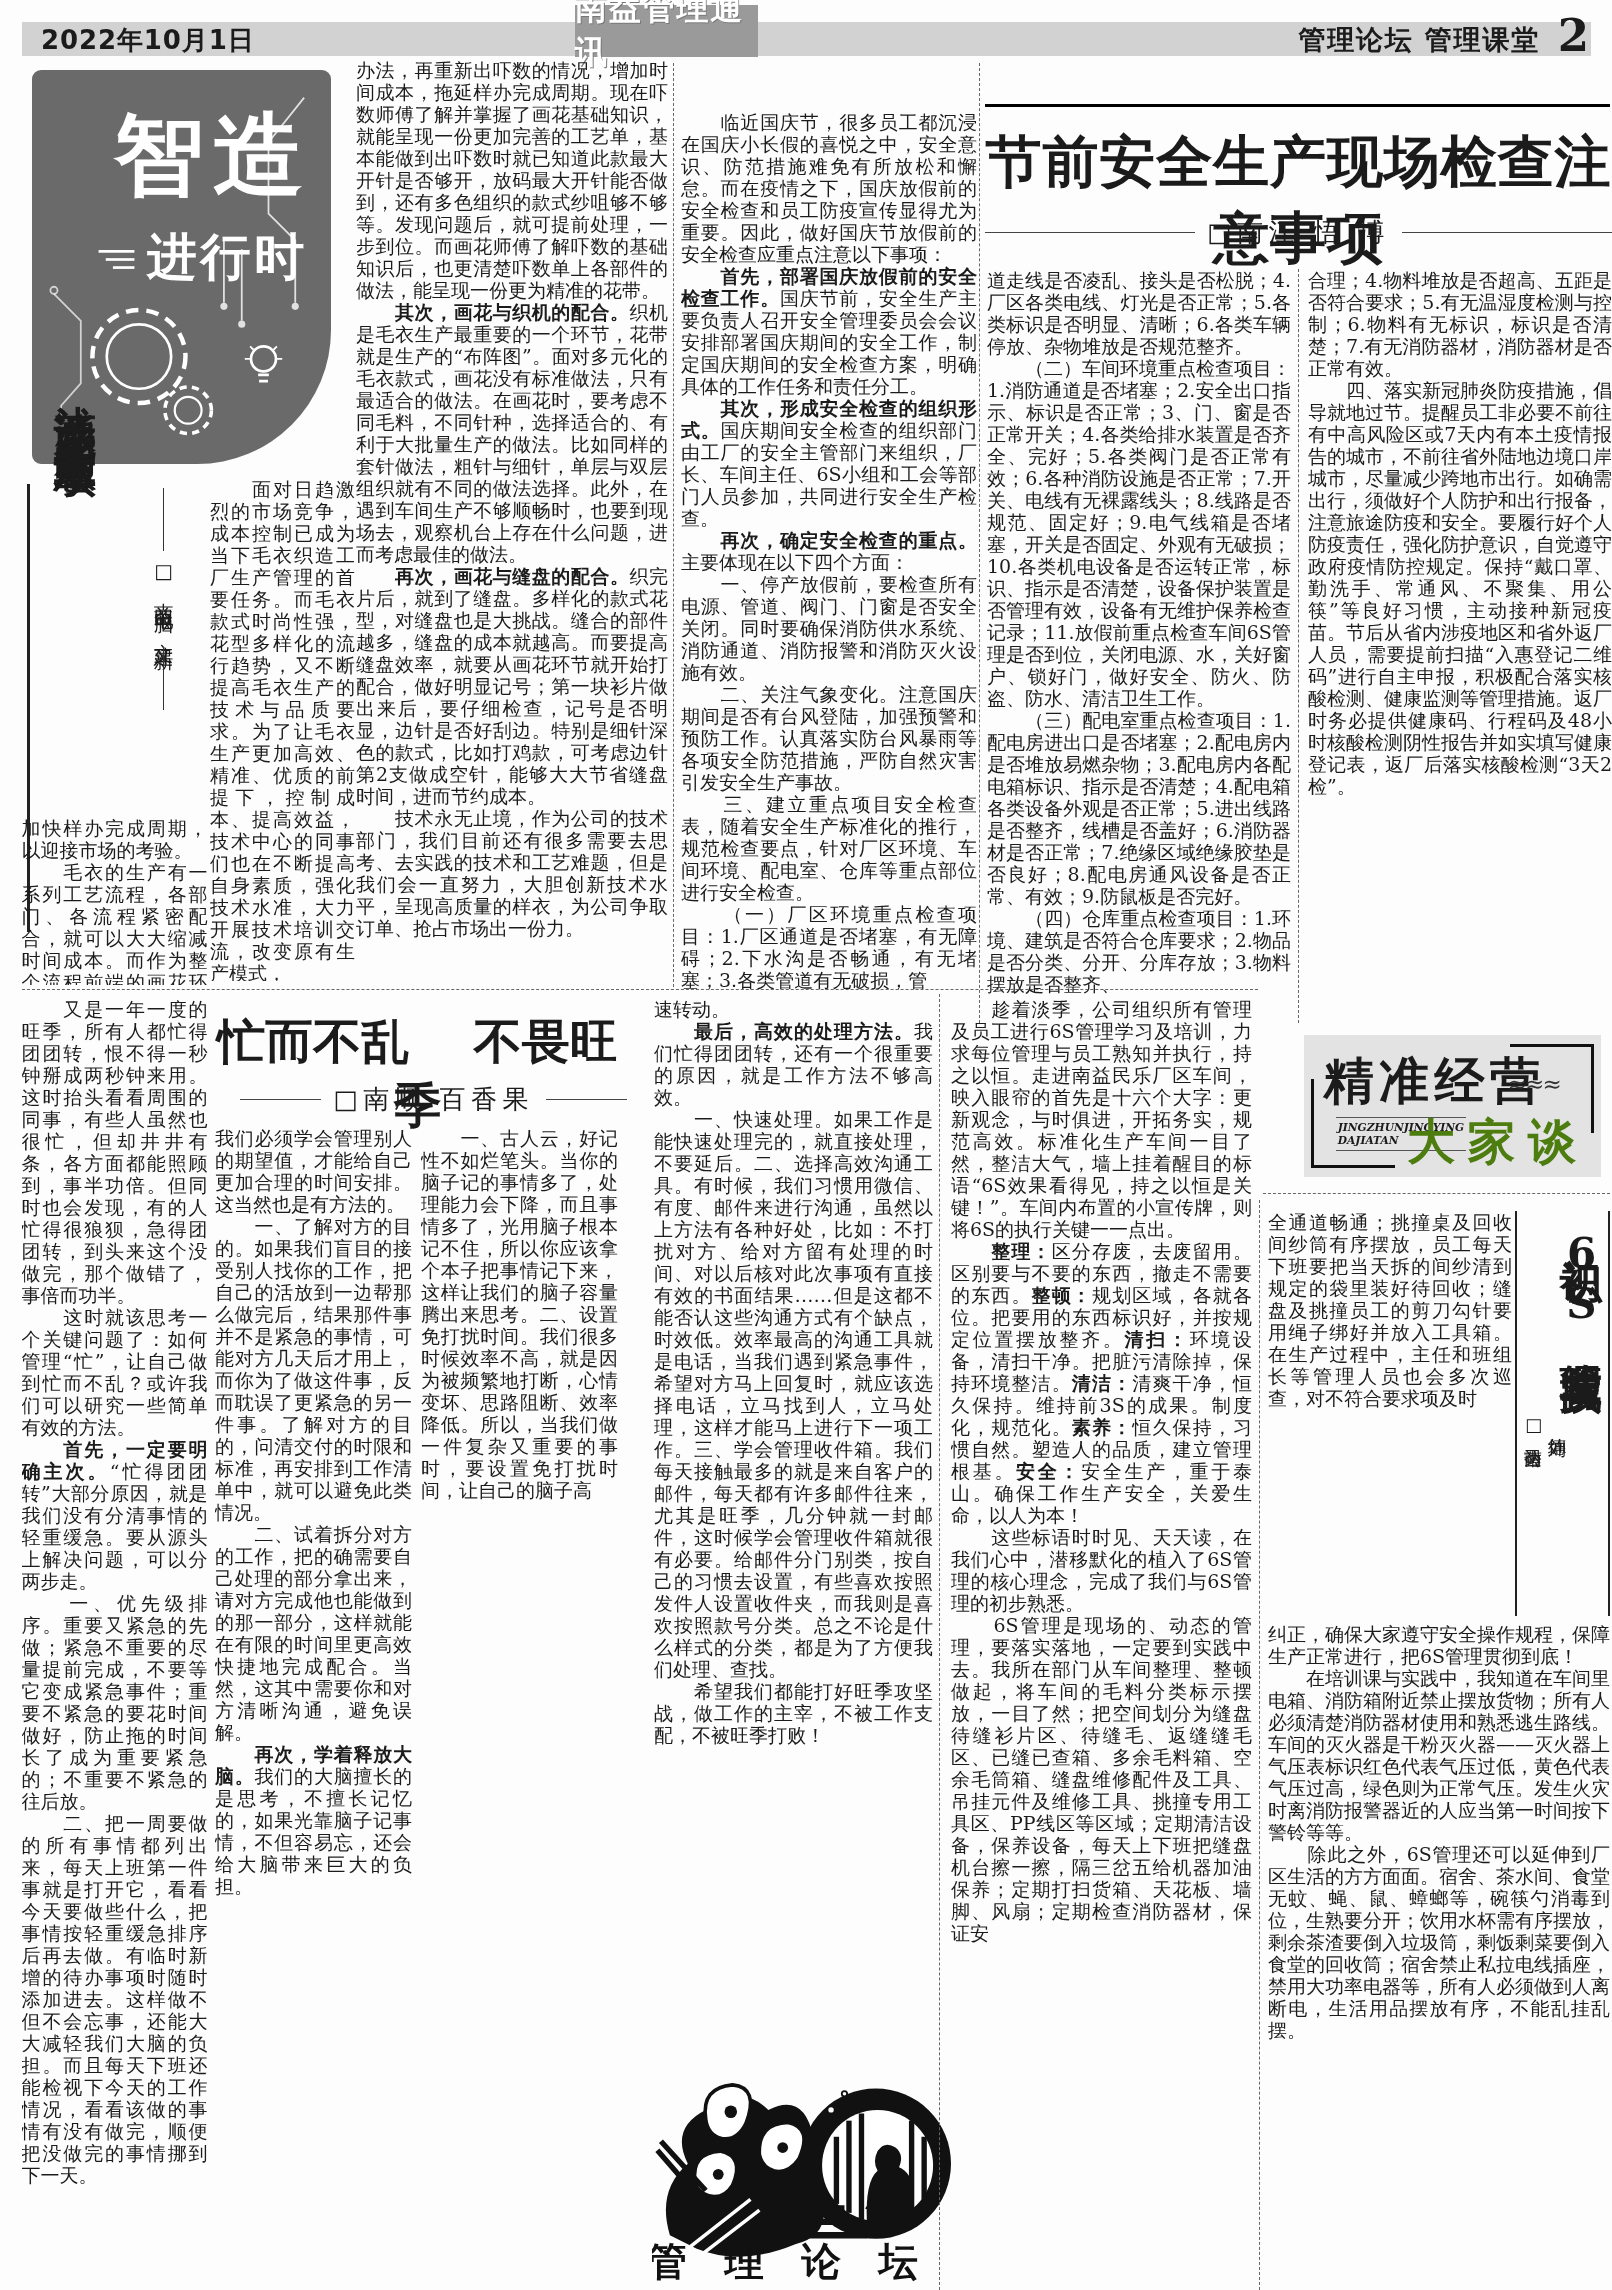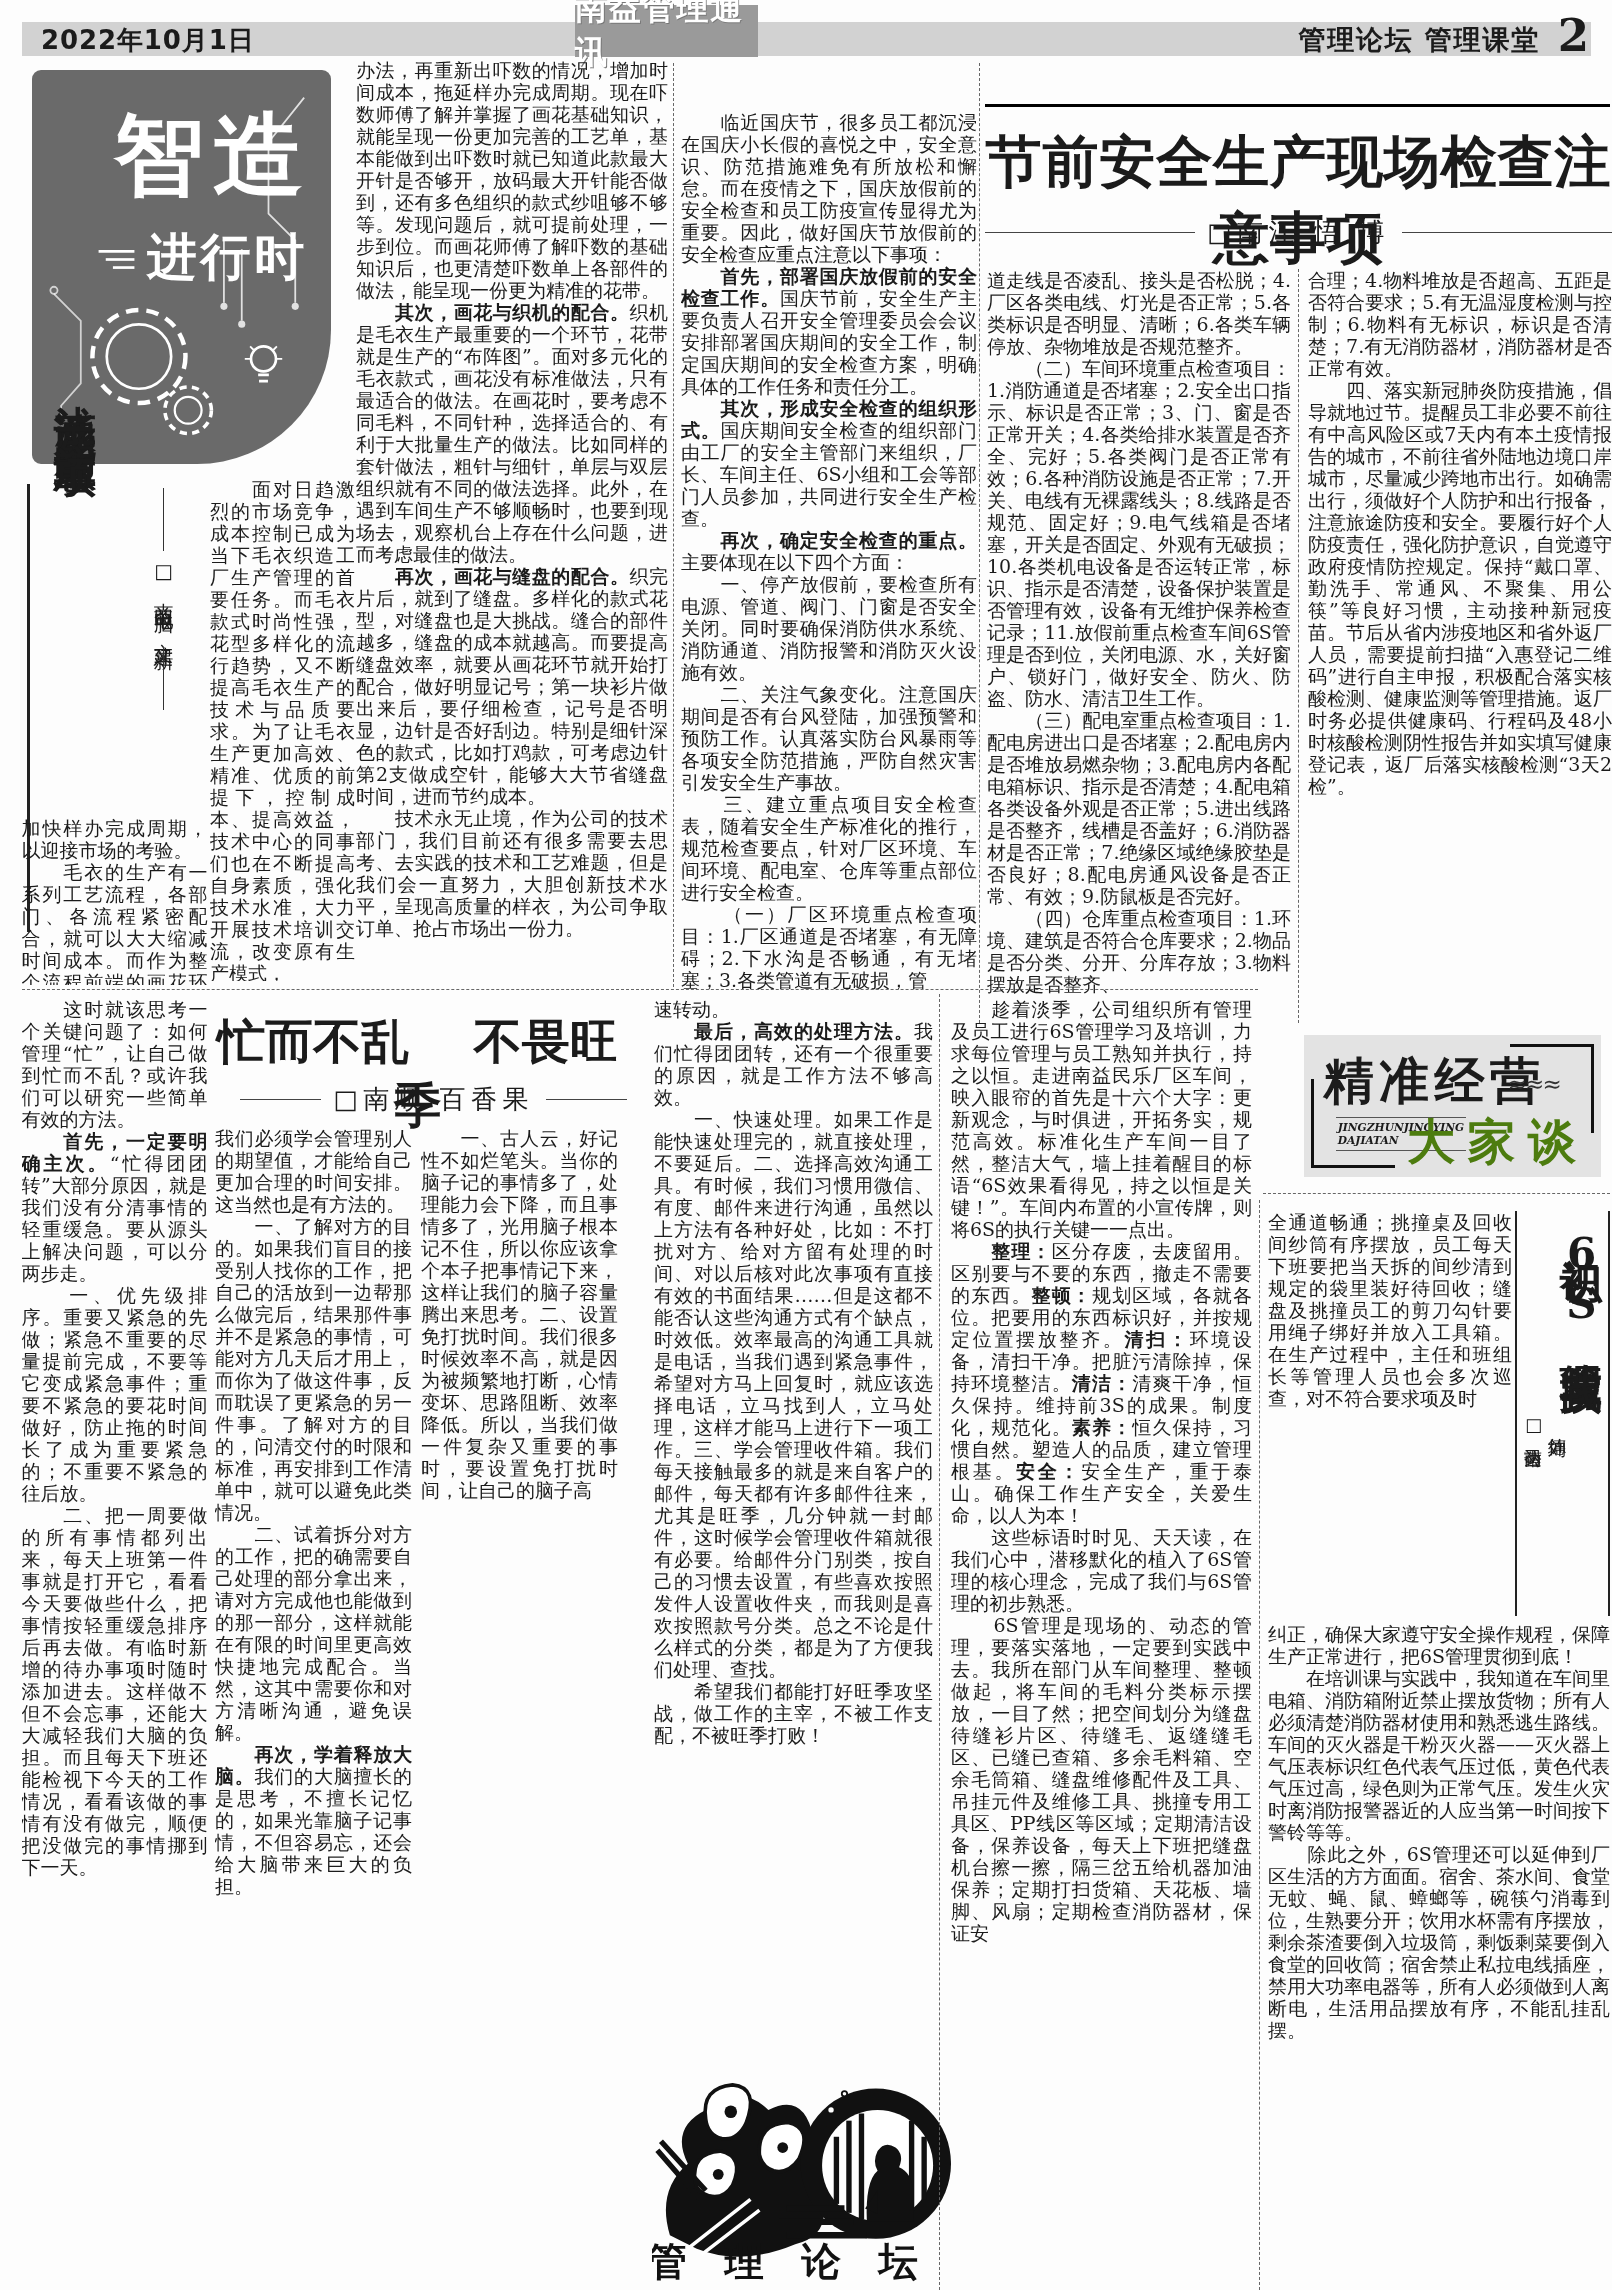--- a/index.html
+++ b/index.html
@@ -175,20 +175,21 @@
       <span>JINGZHUNJINGYING</span><br>
       <span>DAJIATAN</span>
     </div>
     <div class="jz-t2">大家谈</div>
   </div>
 
   <div class="hdash" style="left:21.5px;top:989px;width:1236px;"></div>
   <div class="hdash" style="left:1263px;top:1193px;width:347px;"></div>
 
   <div class="col" style="left:21.5px;top:998px;width:186px;height:1272px;">
+      <p>　　又是一年一度的旺季，所有人都忙得团团转，恨不得一秒钟掰成两秒钟来用。这时抬头看看周围的同事，有些人虽然也很忙，但却井井有条，各方面都能照顾到，事半功倍。但同时也会发现，有的人忙得很狼狈，急得团团转，到头来这个没做完，那个做错了，事倍而功半。</p>
       <p>　　这时就该思考一个关键问题了：如何管理“忙”，让自己做到忙而不乱？或许我们可以研究一些简单有效的方法。</p>
       <p><b>　　首先，一定要明确主次。</b>“忙得团团转”大部分原因，就是我们没有分清事情的轻重缓急。要从源头上解决问题，可以分两步走。</p>
       <p>　　一、优先级排序。重要又紧急的先做；紧急不重要的尽量提前完成，不要等它变成紧急事件；重要不紧急的要花时间做好，防止拖的时间长了成为重要紧急的；不重要不紧急的往后放。</p>
       <p>　　二、把一周要做的所有事情都列出来，每天上班第一件事就是打开它，看看今天要做些什么，把事情按轻重缓急排序后再去做。有临时新增的待办事项时随时添加进去。这样做不但不会忘事，还能大大减轻我们大脑的负担。而且每天下班还能检视下今天的工作情况，看看该做的事情有没有做完，顺便把没做完的事情挪到下一天。</p>
     </div>
   <div class="busy-title">忙而不乱　 不畏旺季</div>
   <div class="byline-row" style="left:240px;top:1082px;width:387px;">
     <div class="ln"></div>
     <div class="tx">□南顺  百香果</div>
     <div class="ln"></div>

